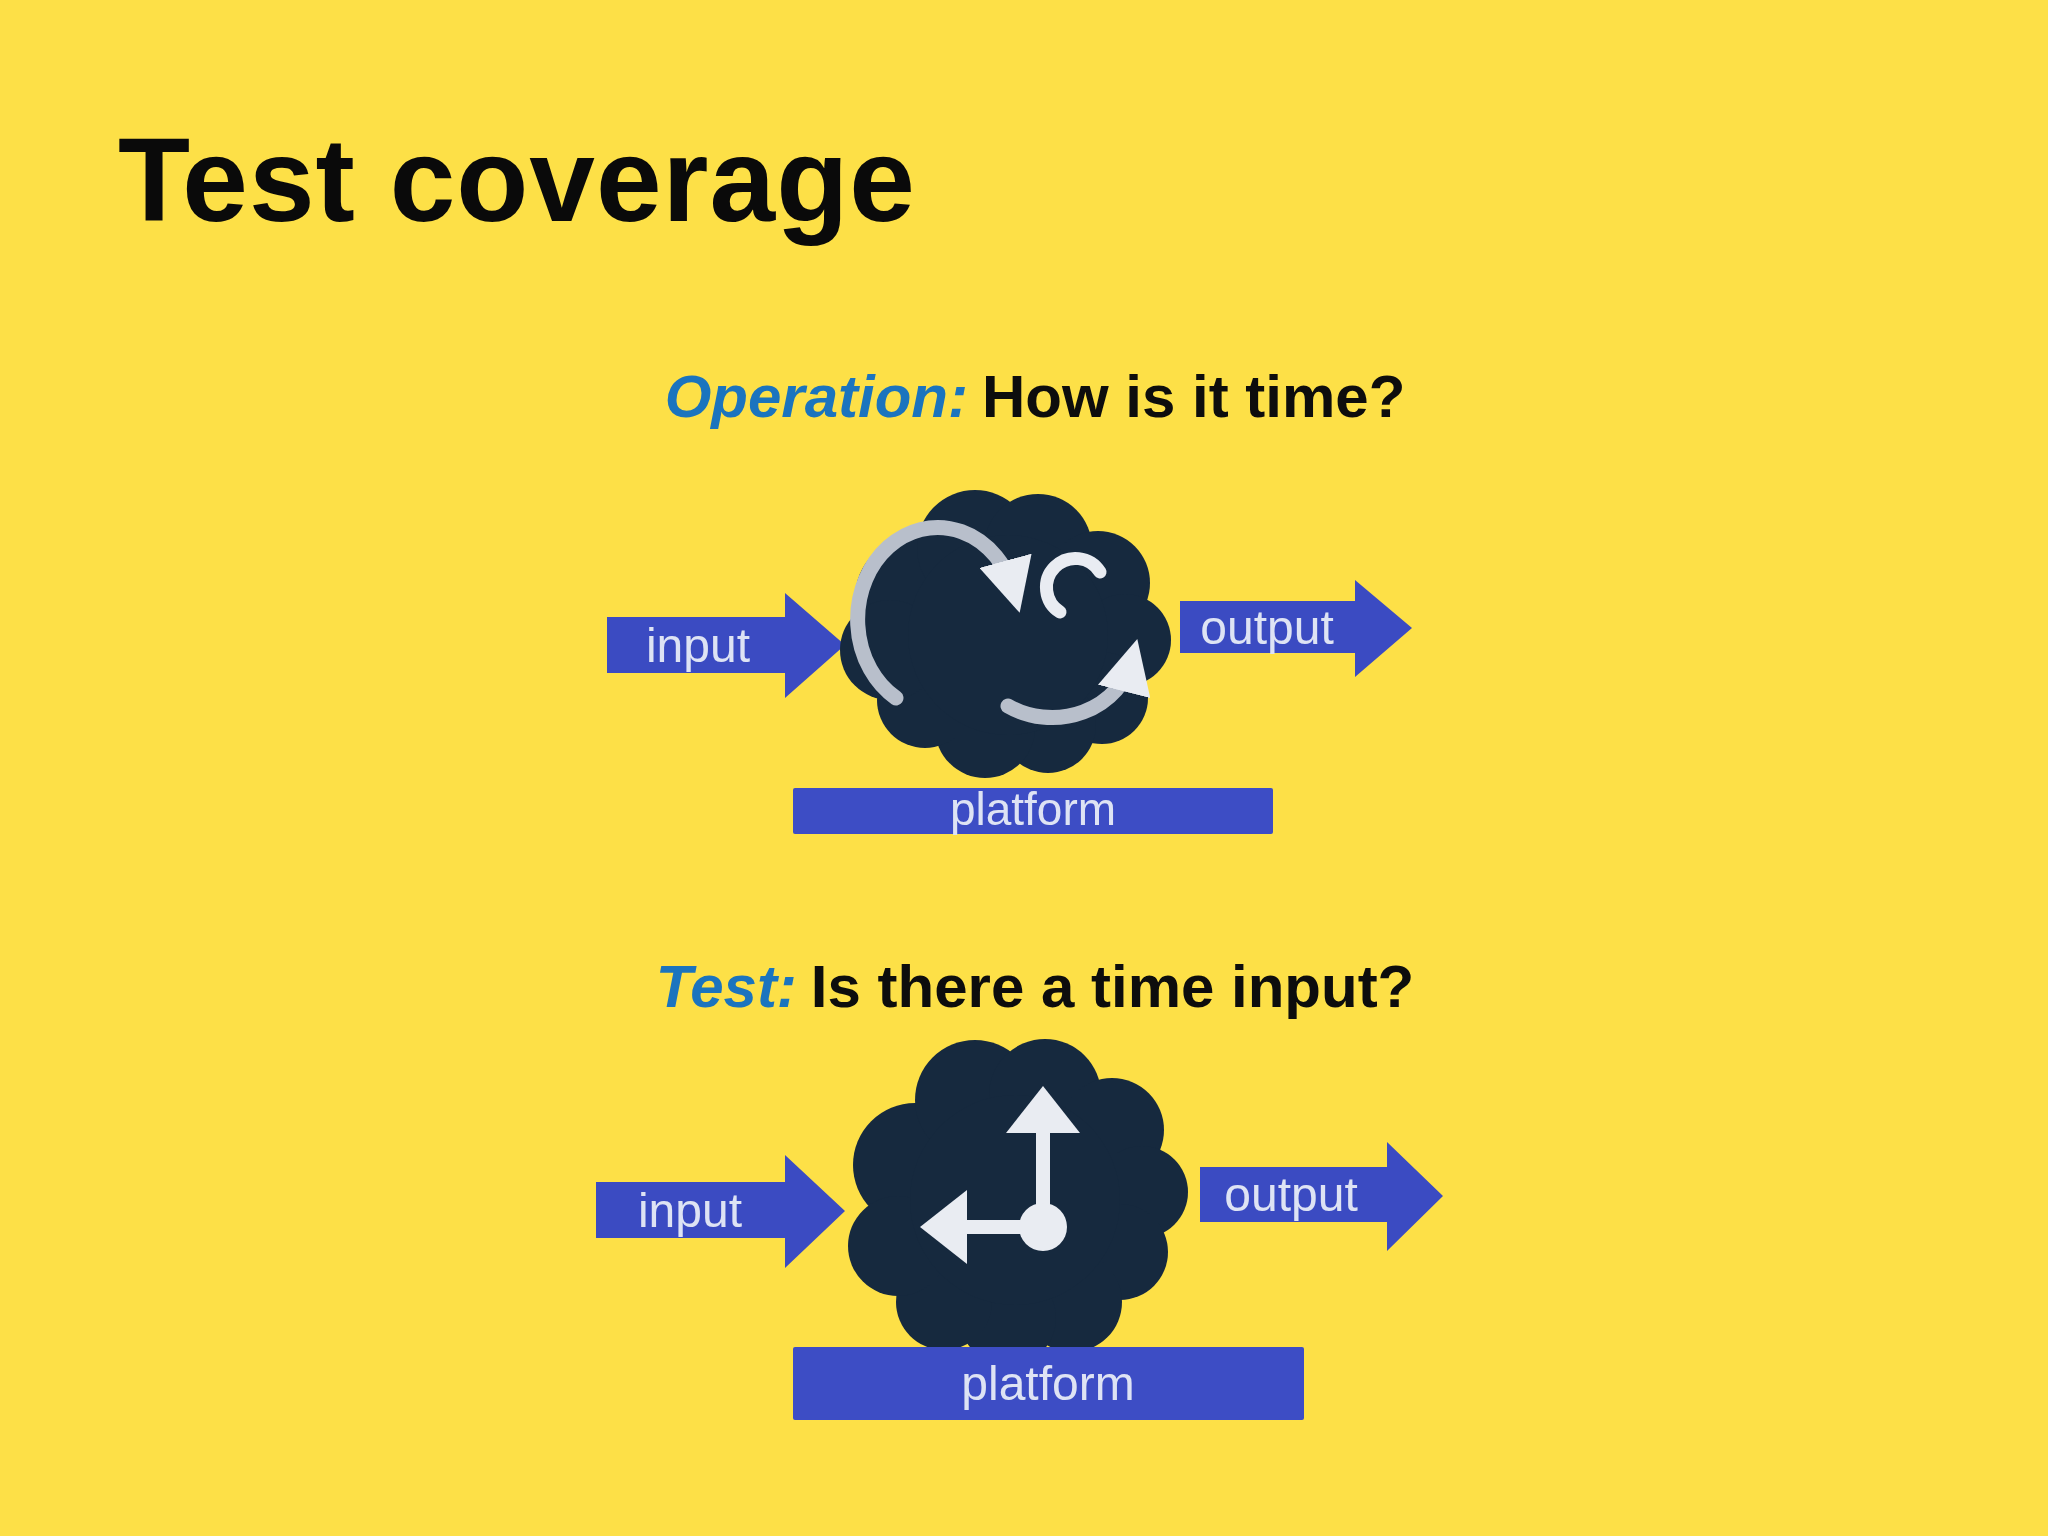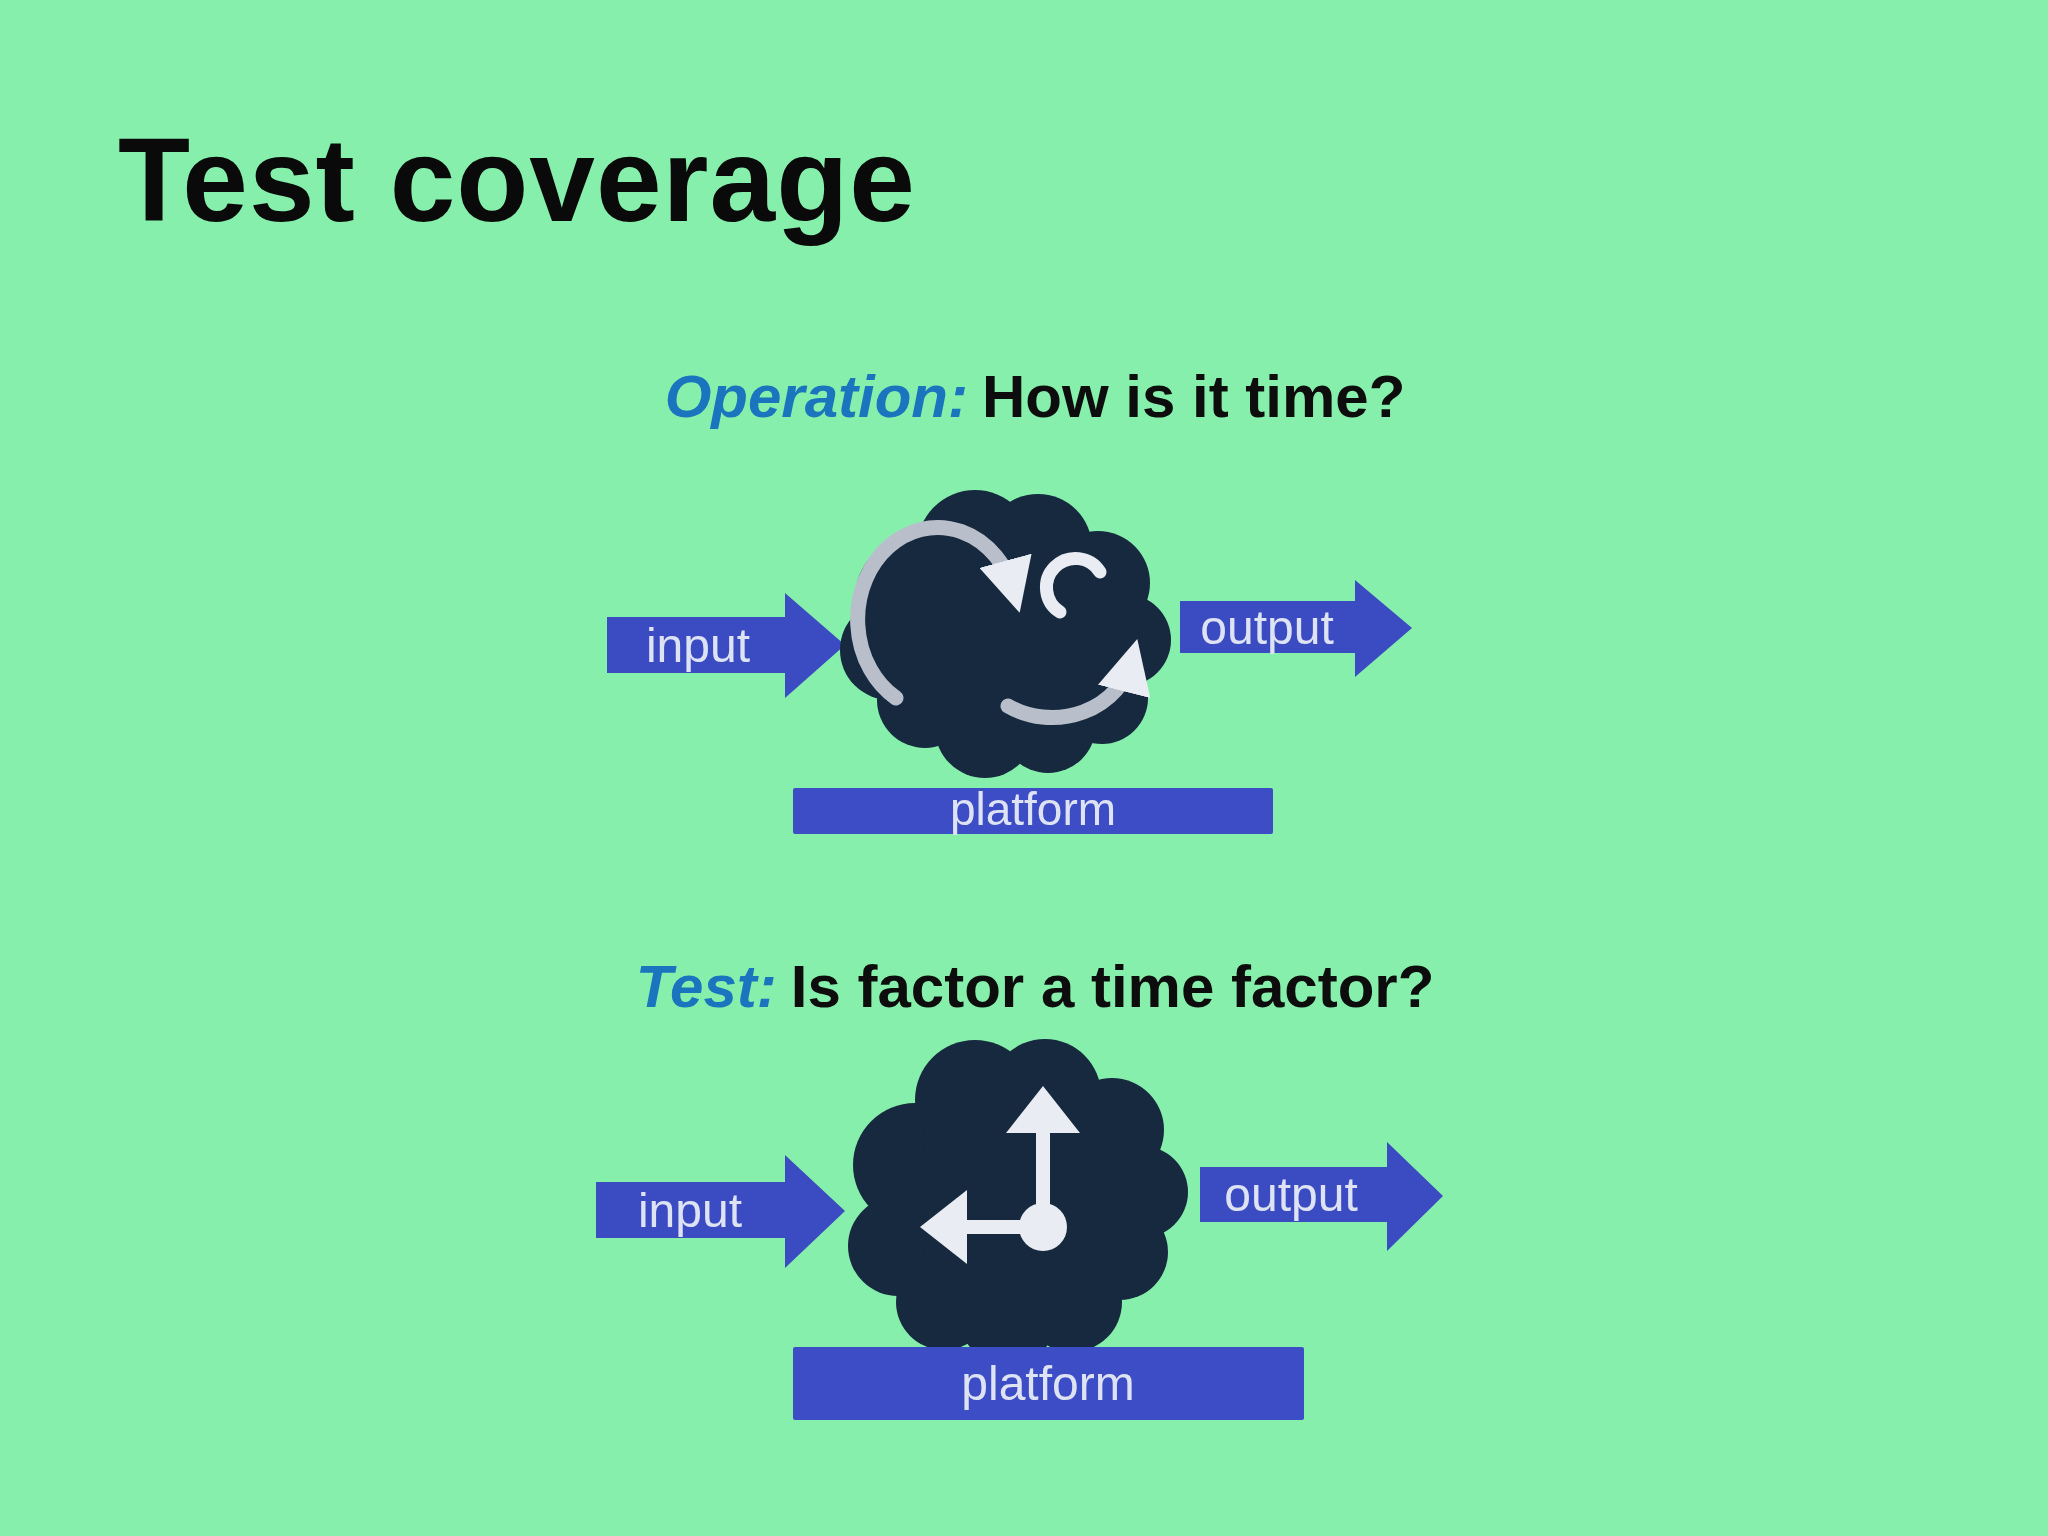--- a/index.html
+++ b/index.html
@@ -1,17 +1,17 @@
 <!DOCTYPE html>
 <html style="--title-black: #0a0a0a; --heading-black: #0d0d0d; --accent-blue: #1b74be; --arrow-blue: #3b4bc2; --platform-blue: #3d4dc5; --cloud-navy: #16293e; --glyph-gray: #b8bfcb; --glyph-light: #e9ecf2; --arrow-text: #dee3f4;"><head>
 <meta charset="utf-8">
 <style>
   html,body{margin:0;padding:0;background:#ffffff;}
   .slide{
-    position:relative;width:2048px;height:1536px;background:#86efac;overflow:hidden;
+    position:relative;width:2048px;height:1536px;background:#fde047;overflow:hidden;
     font-family:"Liberation Sans",sans-serif;
   }
   .title{
     position:absolute;left:118px;top:110px;margin:0;
     font-size:118px;font-weight:700;letter-spacing:1px;line-height:1.2;
     color:var(--title-black,#0a0a0a);
   }
   .heading{
     position:absolute;left:520px;width:1030px;text-align:center;
     font-size:60px;line-height:1.15;white-space:nowrap;
@@ -74,21 +74,21 @@
     </g>
 
     <polygon class="arrow" points="1180,601 1355,601 1355,580 1412,628 1355,677 1355,653 1180,653"></polygon>
     <text class="lbl" x="1267" y="644">output</text>
 
     <rect class="bar" x="793" y="788" width="480" height="46" rx="2"></rect>
     <text class="lbl lbl-sm" x="1033" y="825">platform</text>
   </svg>
 
   <div class="heading heading-2">
-    <span class="kw">Test:</span><span class="q">Is factor a time factor?</span>
+    <span class="kw">Test:</span><span class="q">Is there a time input?</span>
   </div>
 
   <svg class="diagram diagram-2" viewBox="560 1030 920 430">
 
     <polygon class="arrow" points="596,1182 785,1182 785,1155 845,1211 785,1268 785,1238 596,1238"></polygon>
     <text class="lbl" x="690" y="1227">input</text>
 
     <g class="cloud">
       <circle cx="915" cy="1165" r="62"></circle>
         <circle cx="975" cy="1100" r="60"></circle>

